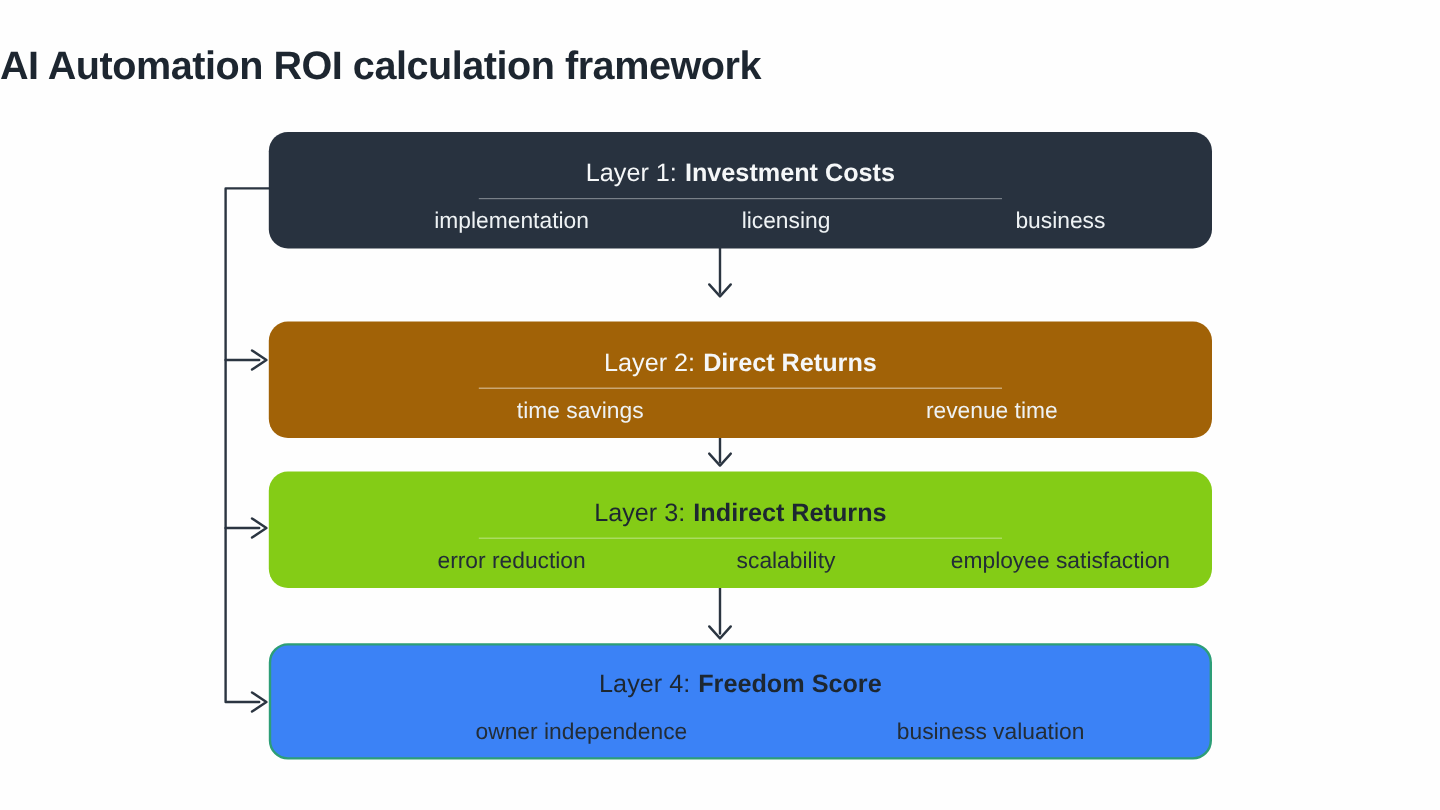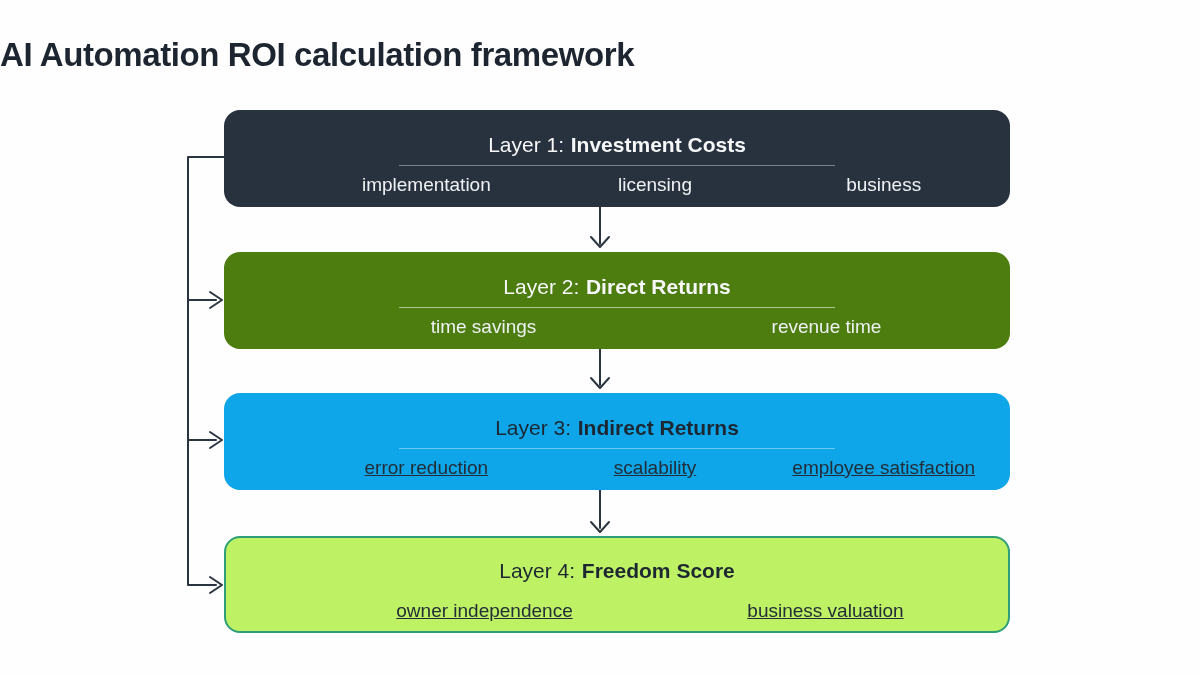--- a/index.html
+++ b/index.html
@@ -41,23 +41,23 @@
     width: 786px;
     height: 97px;
     border-radius: 16px;
     box-sizing: border-box;
     display: flex;
     flex-direction: column;
     justify-content: center;
     padding-top: 12px;
   }
   .layer-1 { top: 110px; background: #28323f; color: #f5f7f8; }
-  .layer-2 { top: 252px; background: #4d7c0f; color: #f5f7f8; }
-  .layer-3 { top: 393px; background: #0ea5e9; color: #1d2731; }
-  .layer-4 { top: 536px; background: #bef264; color: #1d2731; border: 2px solid #2d9e77; }
+  .layer-2 { top: 268px; background: #a16207; color: #f5f7f8; }
+  .layer-3 { top: 393px; background: #84cc16; color: #1d2731; }
+  .layer-4 { top: 536px; background: #3b82f6; color: #1d2731; border: 2px solid #2d9e77; }
   .layer-title {
     text-align: center;
     font-size: 21px;
     line-height: 26px;
     font-weight: 400;
   }
   .layer-title .layer-prefix { margin-right: 0.32em; }
   .layer-title b { font-weight: 700; }
   .layer-divider {
     height: 1px;
@@ -73,21 +73,21 @@
     padding: 0 12px 0 88px;
     font-size: 19px;
     line-height: 25px;
   }
   .layer-items .layer-item {
     flex: 1 1 0;
     text-align: center;
     white-space: nowrap;
   }
   .layer-1 .layer-item, .layer-2 .layer-item { color: #eef2f4; }
-  .layer-3 .layer-item, .layer-4 .layer-item { color: #232d37; text-decoration: underline; }
+  .layer-3 .layer-item, .layer-4 .layer-item { color: #232d37; }
 </style>
 </head>
 <body>
 
 <div class="canvas">
 
   <h1 class="diagram-title">AI Automation ROI calculation framework</h1>
 
   <svg class="connectors" width="1200" height="675" viewBox="0 0 1200 675" fill="none" stroke="#2b3541" stroke-width="2" stroke-linecap="round" stroke-linejoin="round">
 

